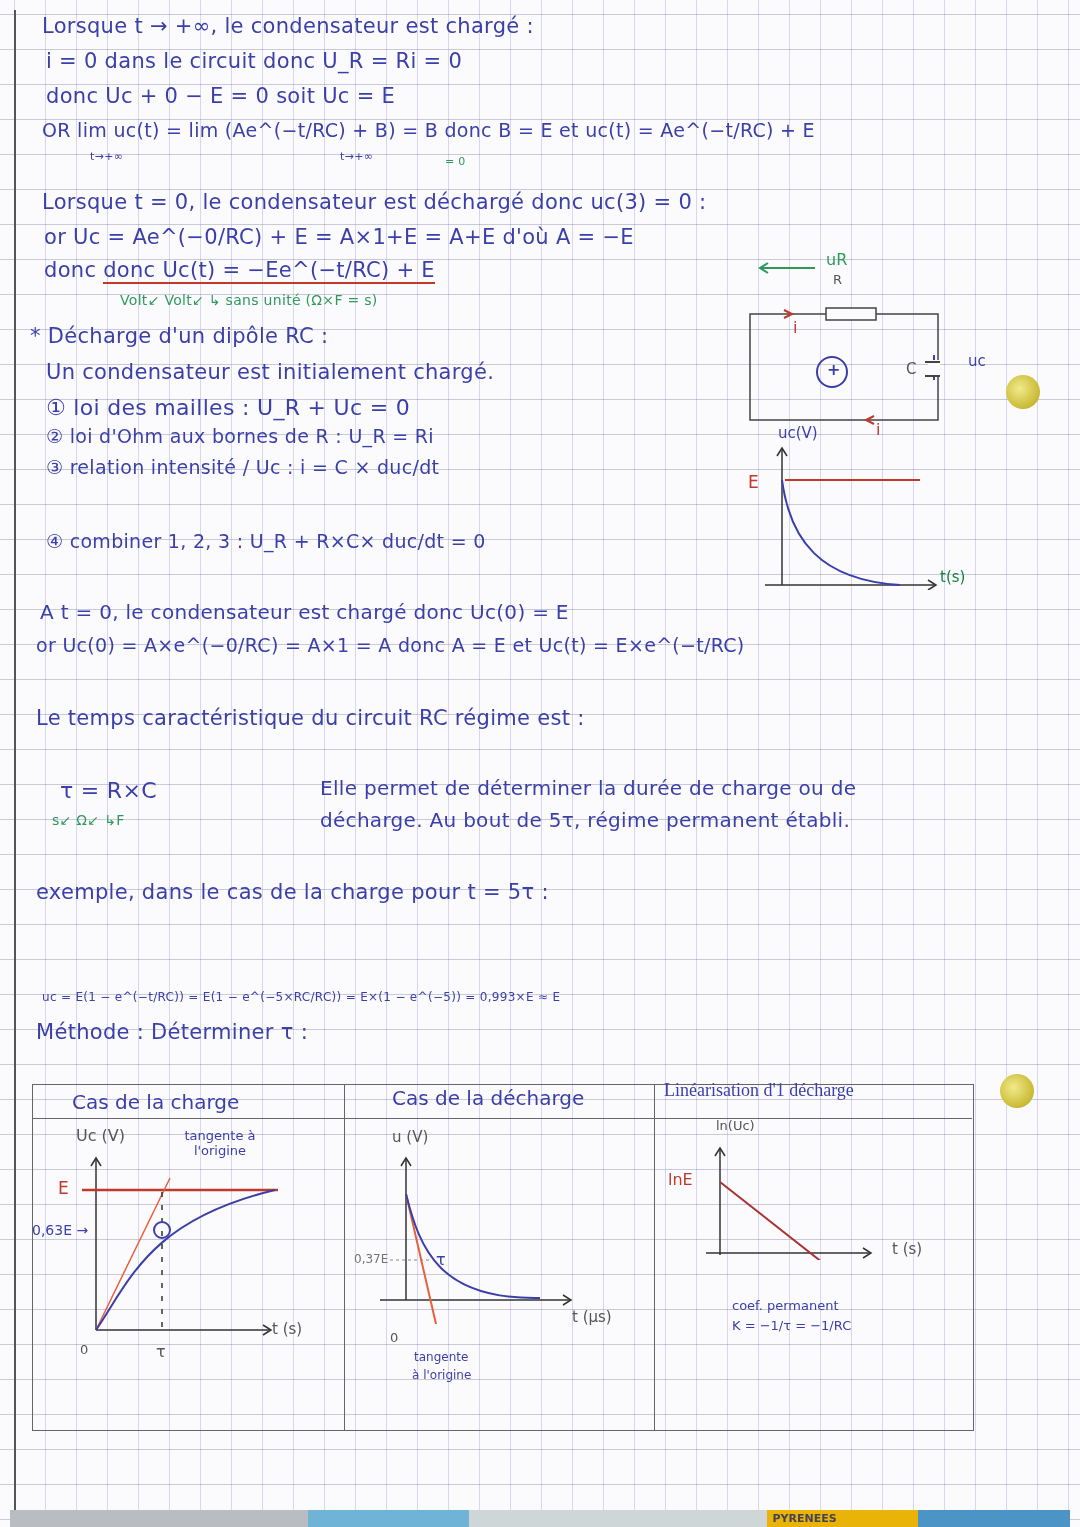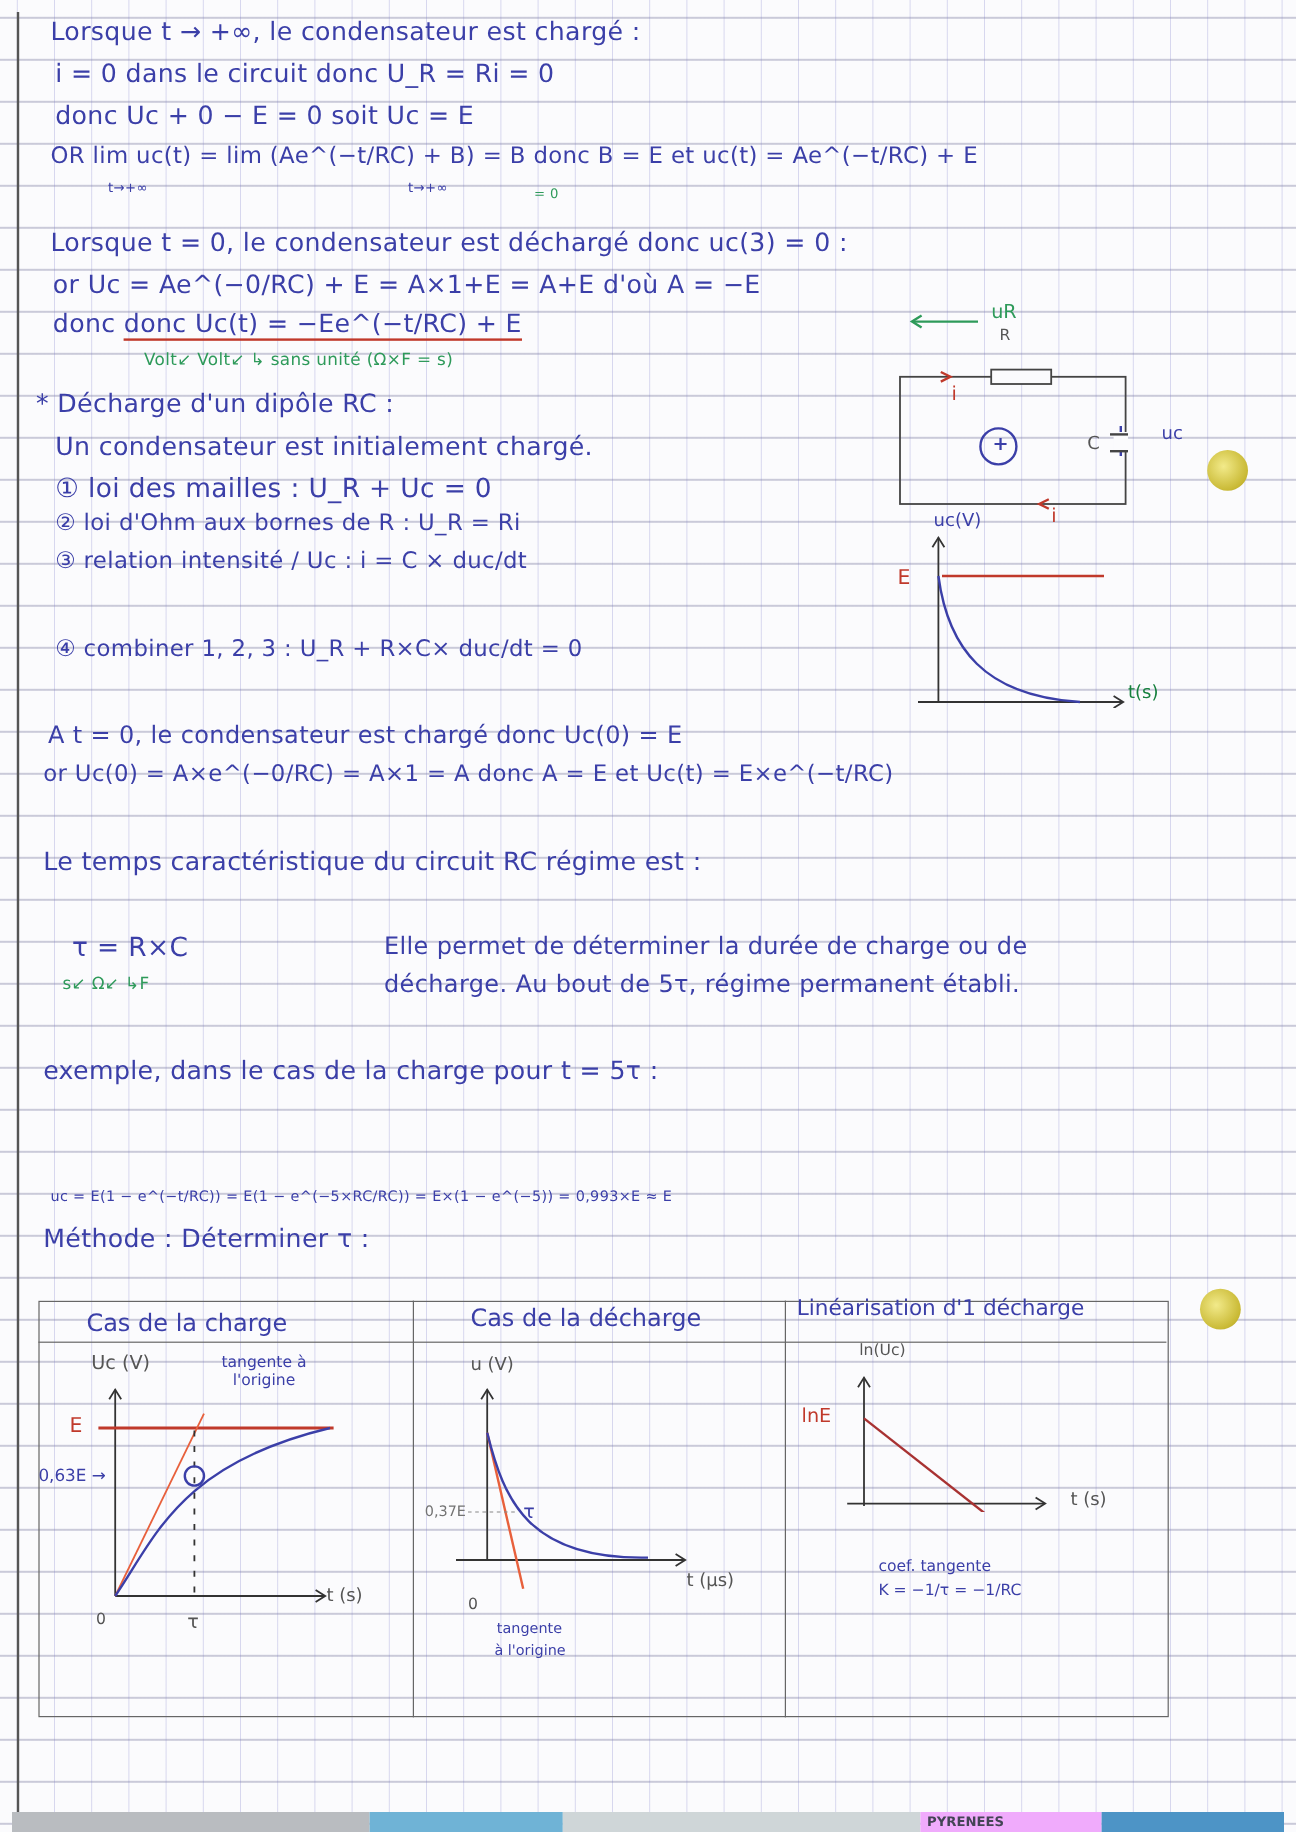--- a/index.html
+++ b/index.html
@@ -102,21 +102,21 @@
 <div class="line" style="left:36px;top:880px;">exemple, dans le cas de la charge pour t = 5τ :</div>
 <div class="line" style="left:42px;top:990px;font-size:12px;">uc = E(1 − e^(−t/RC)) = E(1 − e^(−5×RC/RC)) = E×(1 − e^(−5)) = 0,993×E ≈ E</div>
 <div class="line" style="left:36px;top:1020px;">Méthode : Déterminer τ :</div>
 
 <div class="box" style="left:32px;top:1084px;width:940px;height:345px;"></div>
 <div class="box" style="left:32px;top:1084px;width:940px;height:34px;border-left:none;border-right:none;border-top:none;"></div>
 <div class="box" style="left:344px;top:1084px;width:0;height:345px;border-left:none;"></div>
 <div class="box" style="left:654px;top:1084px;width:0;height:345px;border-left:none;"></div>
 <div class="boxhead" style="left:72px;top:1090px;">Cas de la charge</div>
 <div class="boxhead" style="left:392px;top:1086px;">Cas de la décharge</div>
-<div class="boxhead" style="left:664px;top:1080px;font-size:18px;">Linéarisation d'1 décharge</div>
+<div class="boxhead" style="left:664px;top:1080px;font-size:18px;font-family:Liberation Serif, serif;">Linéarisation d'1 décharge</div>
 <div class="ball" style="left:1000px;top:1074px;"></div>
 
 <svg class="chart" style="left:40px;top:1150px;" width="300" height="190" viewBox="0 0 300 190">
   <line x1="56" y1="8" x2="56" y2="180" stroke="#333" stroke-width="1.5"></line>
   <polyline points="51,16 56,8 61,16" fill="none" stroke="#333" stroke-width="1.5"></polyline>
   <line x1="56" y1="180" x2="230" y2="180" stroke="#333" stroke-width="1.5"></line>
   <polyline points="223,175 231,180 223,185" fill="none" stroke="#333" stroke-width="1.5"></polyline>
   <line x1="42" y1="40" x2="238" y2="40" stroke="#c0392b" stroke-width="2.5"></line>
   <line x1="56" y1="180" x2="130" y2="28" stroke="#e8603c" stroke-width="1.5"></line>
   <path d="M56,180 C90,130 110,70 235,40" fill="none" stroke="#3b3fa8" stroke-width="2"></path>
@@ -154,22 +154,22 @@
   <line x1="6" y1="113" x2="170" y2="113" stroke="#333" stroke-width="1.5"></line>
   <polyline points="163,108 171,113 163,118" fill="none" stroke="#333" stroke-width="1.5"></polyline>
   <line x1="20" y1="42" x2="160" y2="152" stroke="#a83232" stroke-width="2"></line>
 </svg>
 <svg class="chart" style="left:700px;top:1140px;" width="250" height="170" viewBox="0 0 250 170">
   <line x1="20" y1="42" x2="208" y2="172" stroke="#a83232" stroke-width="2" stroke-opacity="0"></line>
 </svg>
 <div class="lbl" style="left:716px;top:1118px;color:#555;font-size:13px;">ln(Uc)</div>
 <div class="lbl red" style="left:668px;top:1170px;font-size:16px;">lnE</div>
 <div class="lbl" style="left:892px;top:1240px;color:#555;font-size:15px;">t (s)</div>
-<div class="lbl" style="left:732px;top:1298px;color:#3b3fa8;font-size:13px;">coef. tangente</div>
+<div class="lbl" style="left:732px;top:1298px;color:#3b3fa8;font-size:13px;">coef. permanent</div>
 <div class="lbl" style="left:732px;top:1318px;color:#3b3fa8;font-size:13px;">K = −1/τ = −1/RC</div>
 
 <div class="tabs">
   <div class="tab" style="width:300px;background:#b9bcc0;"></div>
   <div class="tab" style="width:160px;background:#6fb3d6;"></div>
   <div class="tab" style="width:300px;background:#cfd6d8;"></div>
-  <div class="tab" style="width:150px;background:#f0abfc;font-weight:bold;">PYRENEES</div>
+  <div class="tab" style="width:150px;background:#eab308;font-weight:bold;">PYRENEES</div>
   <div class="tab" style="width:150px;background:#4d94c6;"></div>
 </div>
 
 </body></html>

